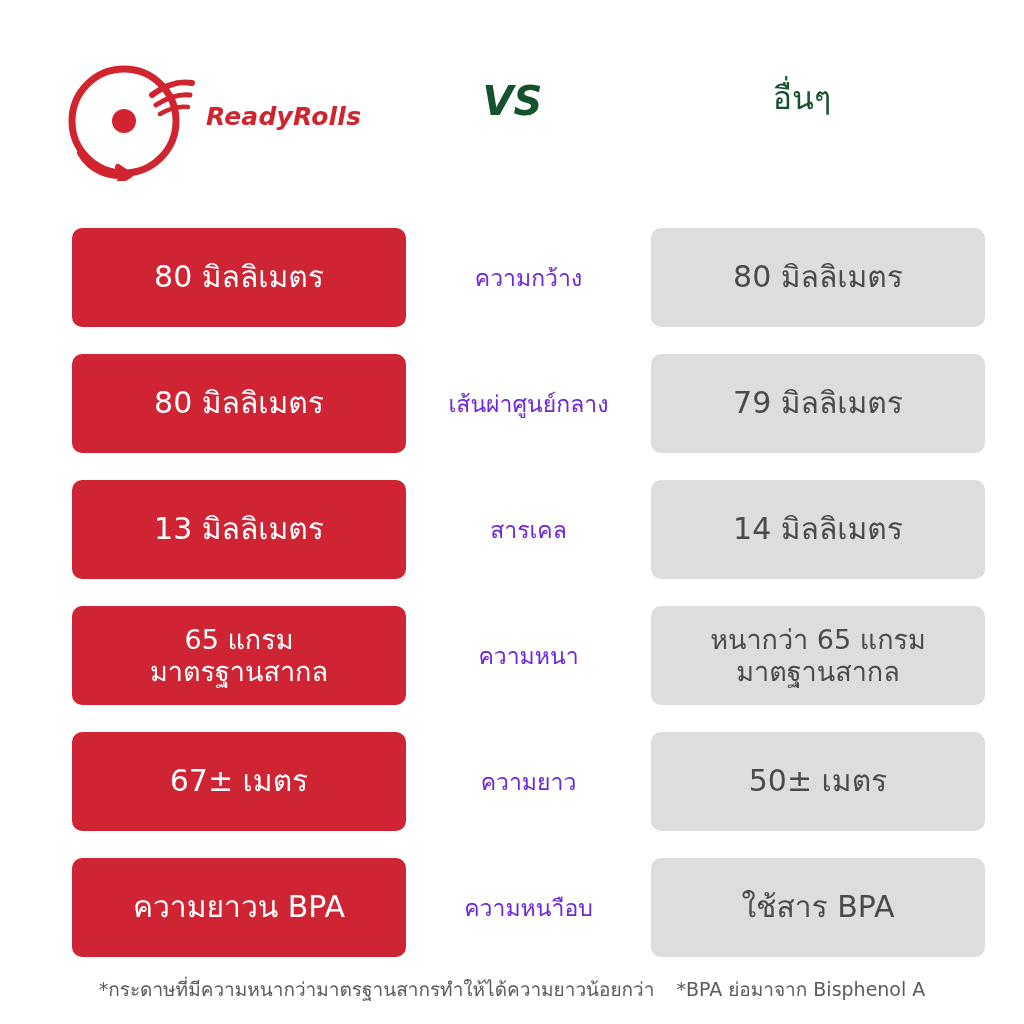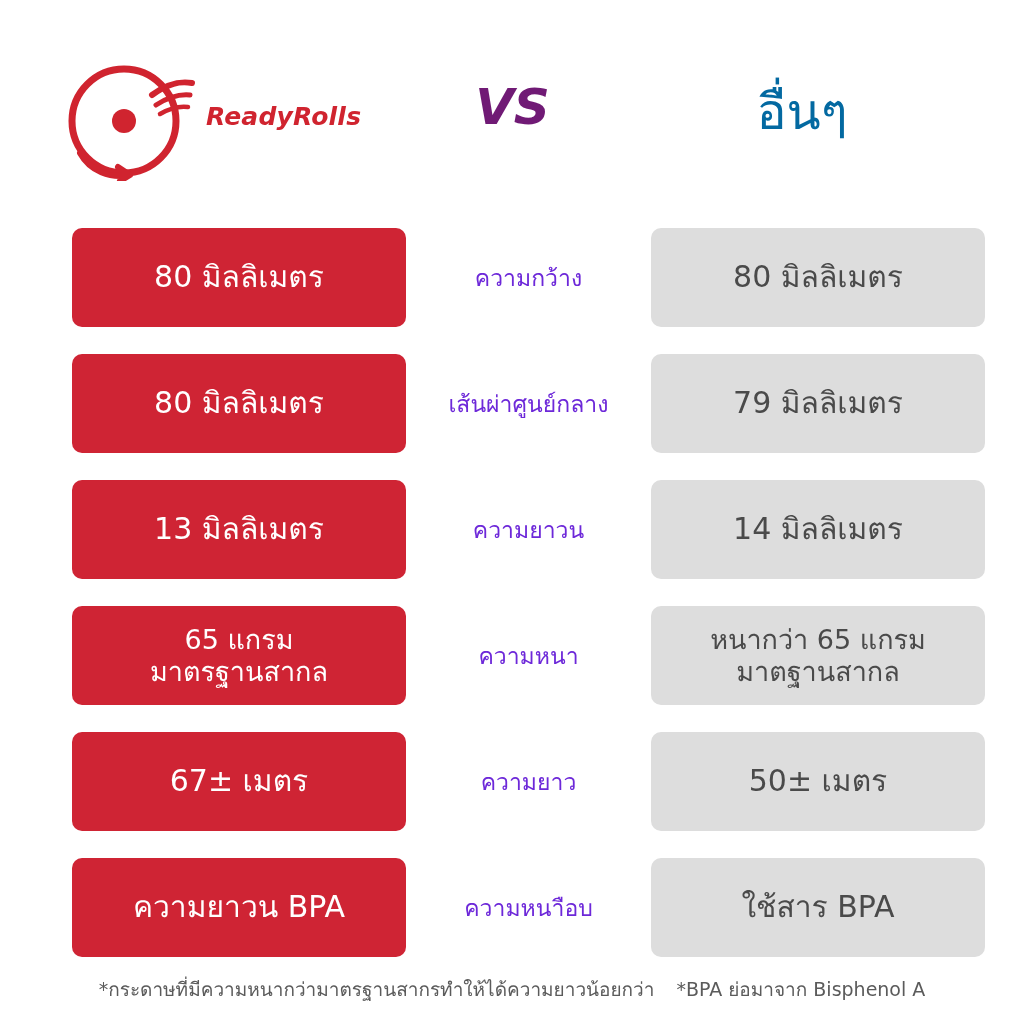--- a/index.html
+++ b/index.html
@@ -52,34 +52,34 @@
     color: #d0242f;
     letter-spacing: 0.2px;
     font-family: "DejaVu Sans", "Liberation Sans", sans-serif;
   }
   .vs {
     position: absolute;
     left: 390px;
     top: 78px;
     width: 245px;
     text-align: center;
-    font-size: 50px;
+    font-size: 40px;
     font-weight: bold;
     font-style: italic;
-    color: #701a75;
+    color: #14532d;
     font-family: "DejaVu Sans", "Liberation Sans", sans-serif;
   }
   .others {
     position: absolute;
     left: 635px;
     top: 72px;
     width: 334px;
     text-align: center;
-    font-size: 50px;
-    color: #0369a1;
+    font-size: 32px;
+    color: #14532d;
     font-family: "DejaVu Sans", "Liberation Sans", sans-serif;
   }
 
   
   .rows {
     position: absolute;
     left: 0;
     top: 228px;
     width: 1024px;
   }
@@ -188,21 +188,21 @@
     </div>
 
     <div class="row">
       <div class="cell cell-left">80 มิลลิเมตร</div>
       <div class="cell-mid">เส้นผ่าศูนย์กลาง</div>
       <div class="cell cell-right">79 มิลลิเมตร</div>
     </div>
 
     <div class="row">
       <div class="cell cell-left">13 มิลลิเมตร</div>
-      <div class="cell-mid">ความยาวน</div>
+      <div class="cell-mid">สารเคล</div>
       <div class="cell cell-right">14 มิลลิเมตร</div>
     </div>
 
     <div class="row">
       <div class="cell cell-left two-line">65 แกรม<br>มาตรฐานสากล</div>
       <div class="cell-mid">ความหนา</div>
       <div class="cell cell-right two-line">หนากว่า 65 แกรม<br>มาตฐานสากล</div>
     </div>
 
     <div class="row">

